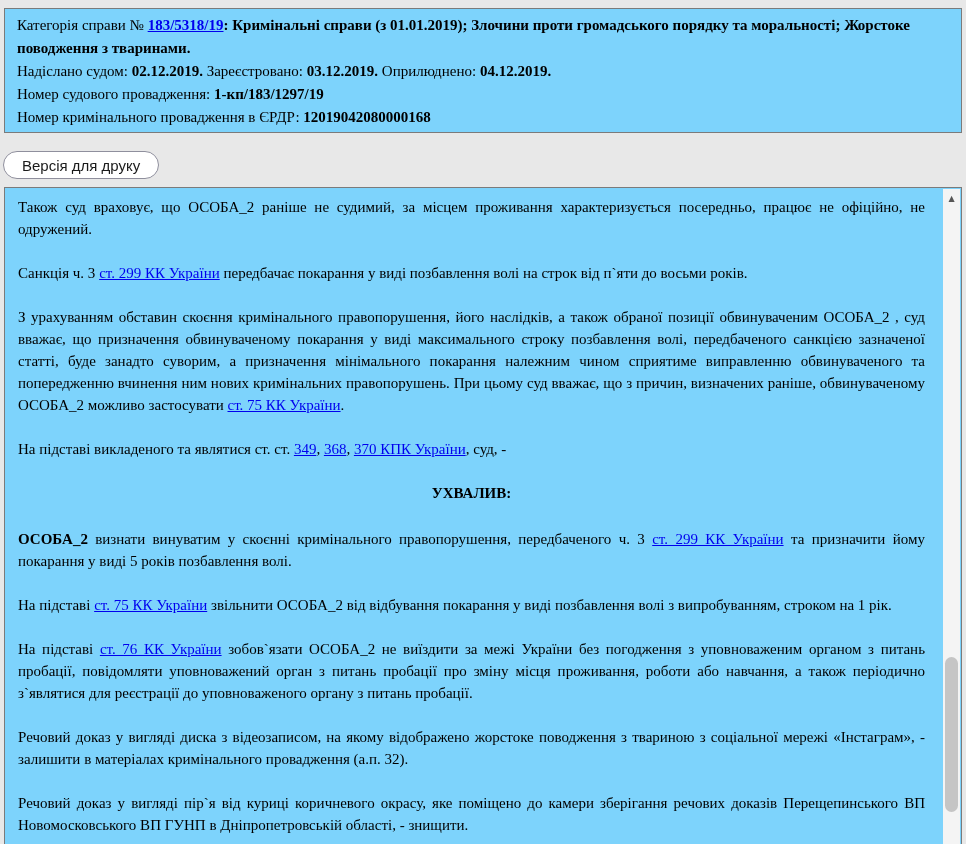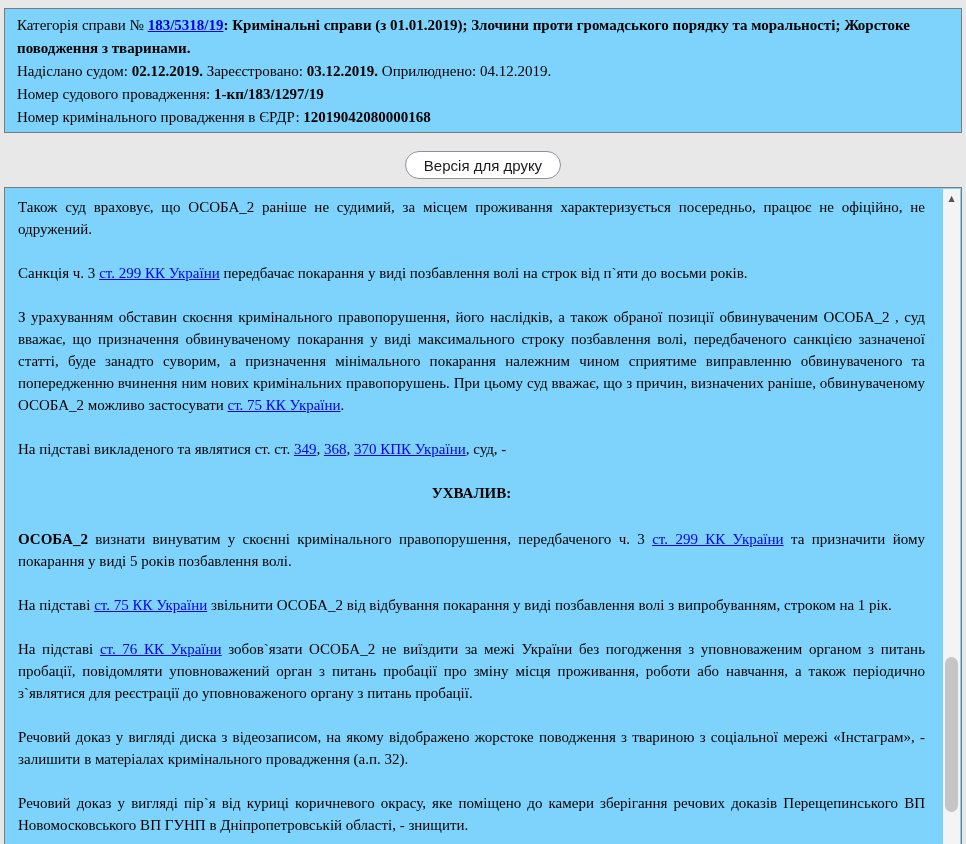--- a/index.html
+++ b/index.html
@@ -20,21 +20,21 @@
     margin-top: 8px;
     padding: 5px 12px 3px 12px;
     font-size: 15px;
     line-height: 23px;
   }
   .hline { margin: 0; }
   a { color: #0000ee; text-decoration: underline; cursor: pointer; }
   .header-box a { font-weight: bold; }
   .toolbar {
     display: flex;
-    justify-content: center;
+    justify-content: flex-start;
     margin: 18px 3px 8px 3px;
     height: 28px;
   }
   .print-btn {
     font-family: "Liberation Sans", "DejaVu Sans", sans-serif;
     font-size: 15px;
     color: #1b1b1b;
     background: #ffffff;
     border: 1px solid #8f8f9d;
     border-radius: 14px;
@@ -82,21 +82,21 @@
   }
 </style>
 </head>
 <body>
 
 <div class="page">
 
   <div class="box header-box">
     <div id="header-lines">
         <p class="hline"><span>Категорія справи № </span><a href="#" style="font-weight: bold;">183/5318/19</a><span style="font-weight: bold;">: Кримінальні справи (з 01.01.2019); Злочини проти громадського порядку та моральності; Жорстоке поводження з тваринами.</span></p>
-        <p class="hline"><span>Надіслано судом: </span><span style="font-weight: bold;">02.12.2019.</span><span> Зареєстровано: </span><span style="font-weight: bold; text-align: center;">03.12.2019.</span><span> Оприлюднено: </span><span style="font-weight: normal; text-align: right;">04.12.2019.</span></p>
+        <p class="hline"><span>Надіслано судом: </span><span style="font-weight: bold;">02.12.2019.</span><span> Зареєстровано: </span><span style="font-weight: bold; text-align: center;">03.12.2019.</span><span> Оприлюднено: </span><span style="font-weight: bold; text-align: right;">04.12.2019.</span></p>
         <p class="hline"><span>Номер судового провадження: </span><span style="font-weight: bold;">1-кп/183/1297/19</span></p>
         <p class="hline"><span>Номер кримінального провадження в ЄРДР: </span><span style="font-weight: bold;">12019042080000168</span></p>
       </div>
   </div>
 
   <div class="toolbar">
     <button class="print-btn">Версія для друку</button>
   </div>
 
   <div class="box doc-box">

